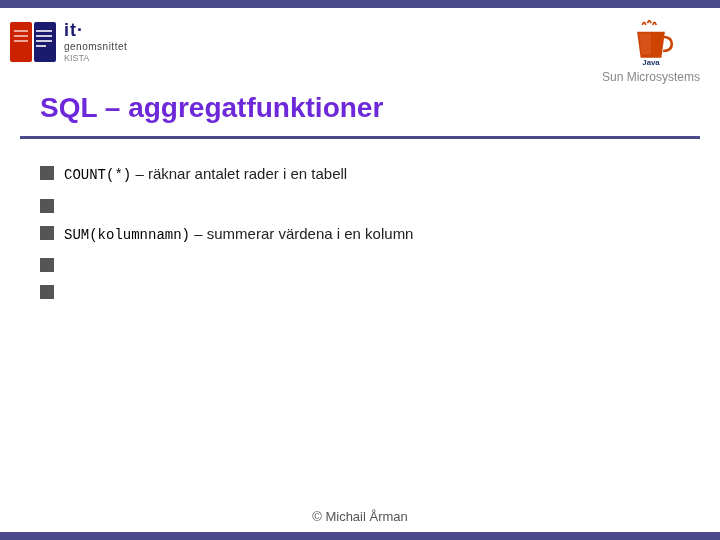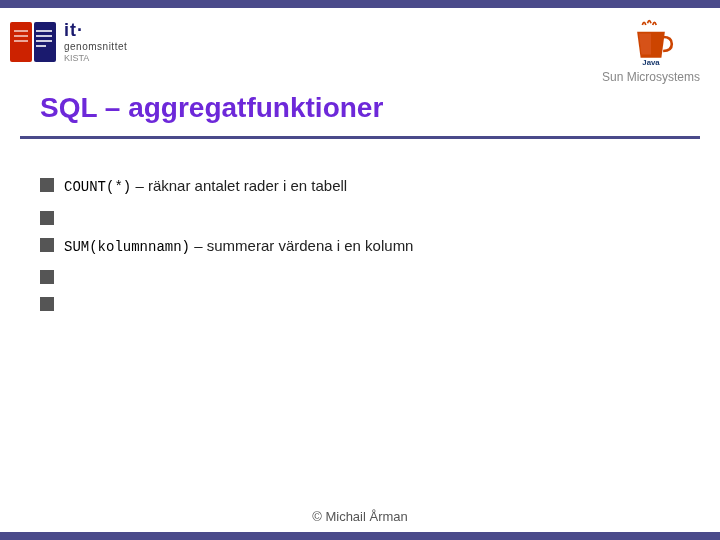--- a/index.html
+++ b/index.html
@@ -110,21 +110,21 @@
 
     
     .divider {
       height: 3px;
       background: #4a4a8a;
       margin: 0 20px;
     }
 
     
     .content {
-      padding: 36px 40px 10px 40px;
+      padding: 24px 40px 10px 40px;
       flex: 1;
     }
 
     .bullet-list {
       list-style: none;
       display: flex;
       flex-direction: column;
       gap: 10px;
     }
 

